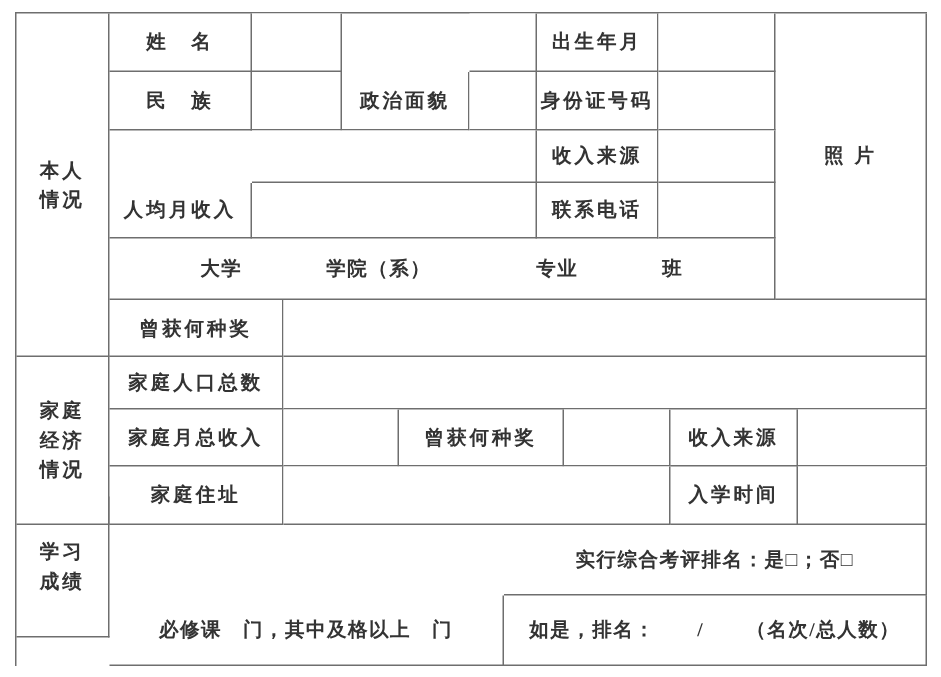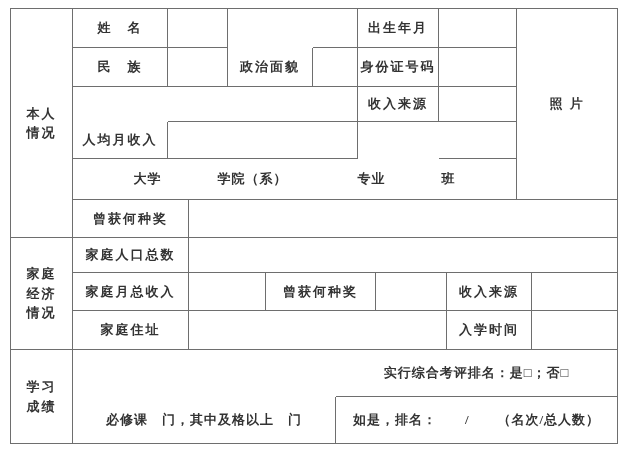--- a/index.html
+++ b/index.html
@@ -39,21 +39,21 @@
 </head>
 <body>
 
 <div class="form-table">
 
   <div class="cell" style="left:0;top:0;width:62px;height:229px">本人
 情况</div>
   <div class="cell" style="left:0;top:229px;width:62px;height:112px">家庭
 经济
 情况</div>
-  <div class="cell" style="left:0;top:341px;width:62px;height:94px">学习
+  <div class="cell" style="left:0;top:322px;width:62px;height:94px">学习
 成绩</div>
 
   <div class="cell" style="left:62px;top:0;width:95px;height:39px">姓　名</div>
   <div class="cell val" style="left:157px;top:0;width:60px;height:39px"></div>
   <div class="cell val" style="left:302px;top:0;width:45px;height:39px"></div>
   <div class="cell" style="left:347px;top:0;width:81px;height:39px">出生年月</div>
   <div class="cell val" style="left:428px;top:0;width:78px;height:39px"></div>
   <div class="cell" style="left:62px;top:39px;width:95px;height:39px">民　族</div>
 
   <div class="cell" style="left:506px;top:0;width:101px;height:191px">照 片</div>
@@ -62,20 +62,21 @@
   <div class="cell val" style="left:302px;top:39px;width:45px;height:39px"></div>
   <div class="cell" style="left:347px;top:39px;width:81px;height:39px">身份证号码</div>
   <div class="cell val" style="left:428px;top:39px;width:78px;height:39px"></div>
 
   <div class="cell val" style="left:157px;top:78px;width:190px;height:35px"></div>
   <div class="cell" style="left:347px;top:78px;width:81px;height:35px">收入来源</div>
   <div class="cell val" style="left:428px;top:78px;width:78px;height:35px"></div>
 
   <div class="cell" style="left:62px;top:113px;width:95px;height:37px">人均月收入</div>
   <div class="cell val" style="left:157px;top:113px;width:190px;height:37px"></div>
+  <div class="cell" style="left:347px;top:113px;width:81px;height:37px">联系电话</div>
   <div class="cell val" style="left:428px;top:113px;width:78px;height:37px"></div>
 
   <div class="cell" style="left:62px;top:191px;width:116px;height:38px">曾获何种奖</div>
 
   <div class="cell wide-text" style="left:62px;top:150px;width:444px;height:41px">大学　　　　学院（系）　　　　　专业　　　　班</div>
   <div class="cell val" style="left:178px;top:191px;width:429px;height:38px"></div>
 
   <div class="cell" style="left:62px;top:229px;width:116px;height:35px">家庭人口总数</div>
   <div class="cell val" style="left:178px;top:229px;width:429px;height:35px"></div>
 

